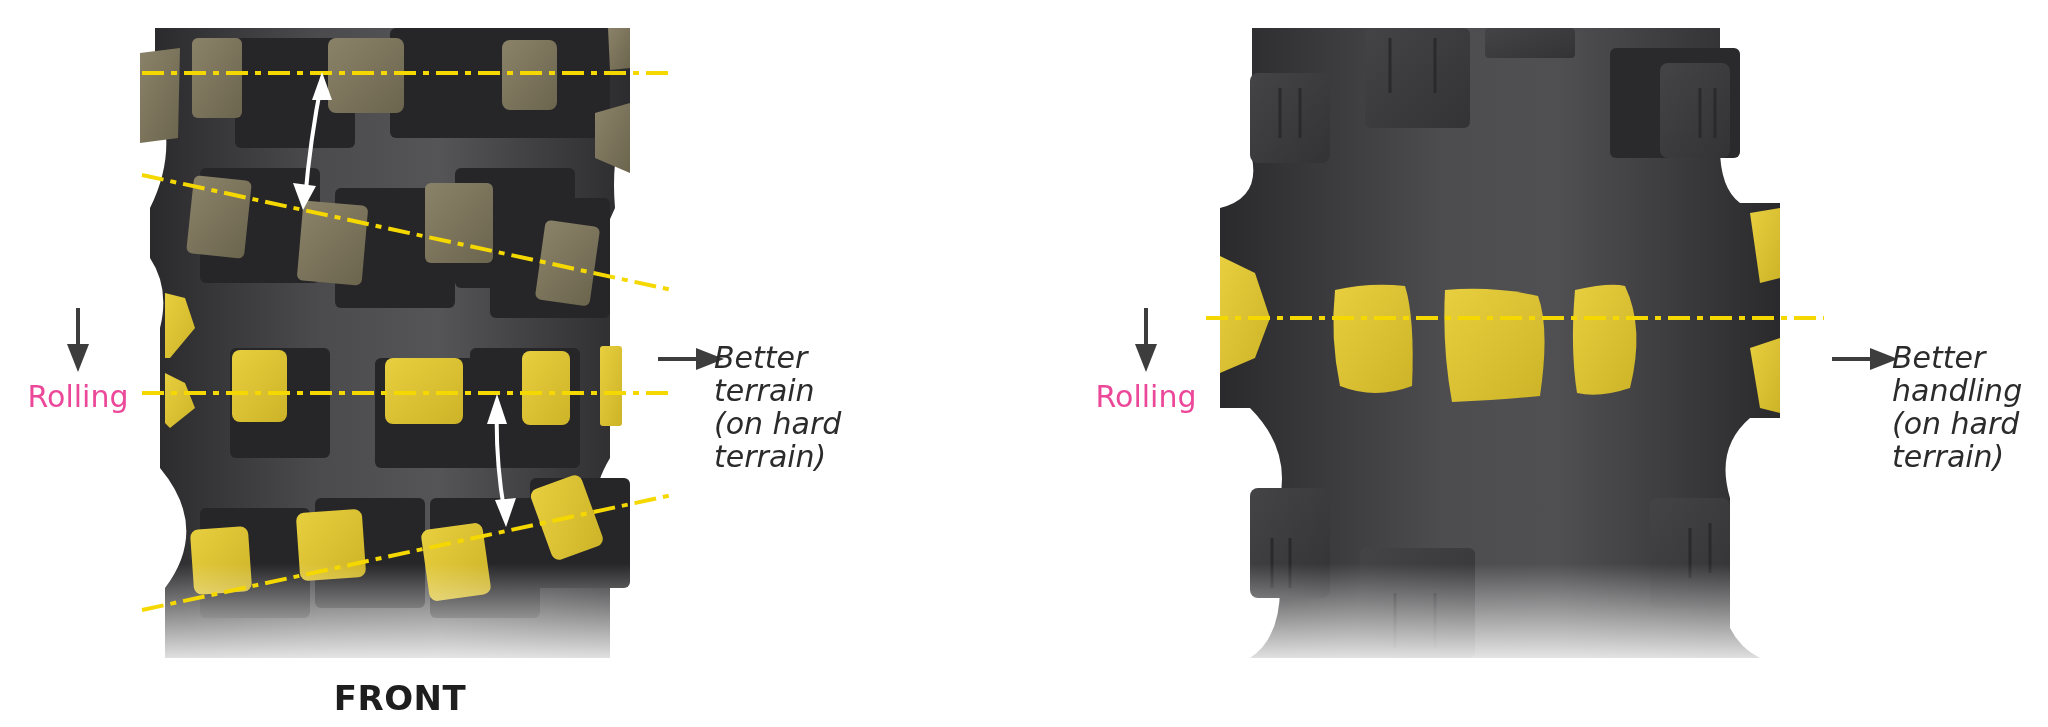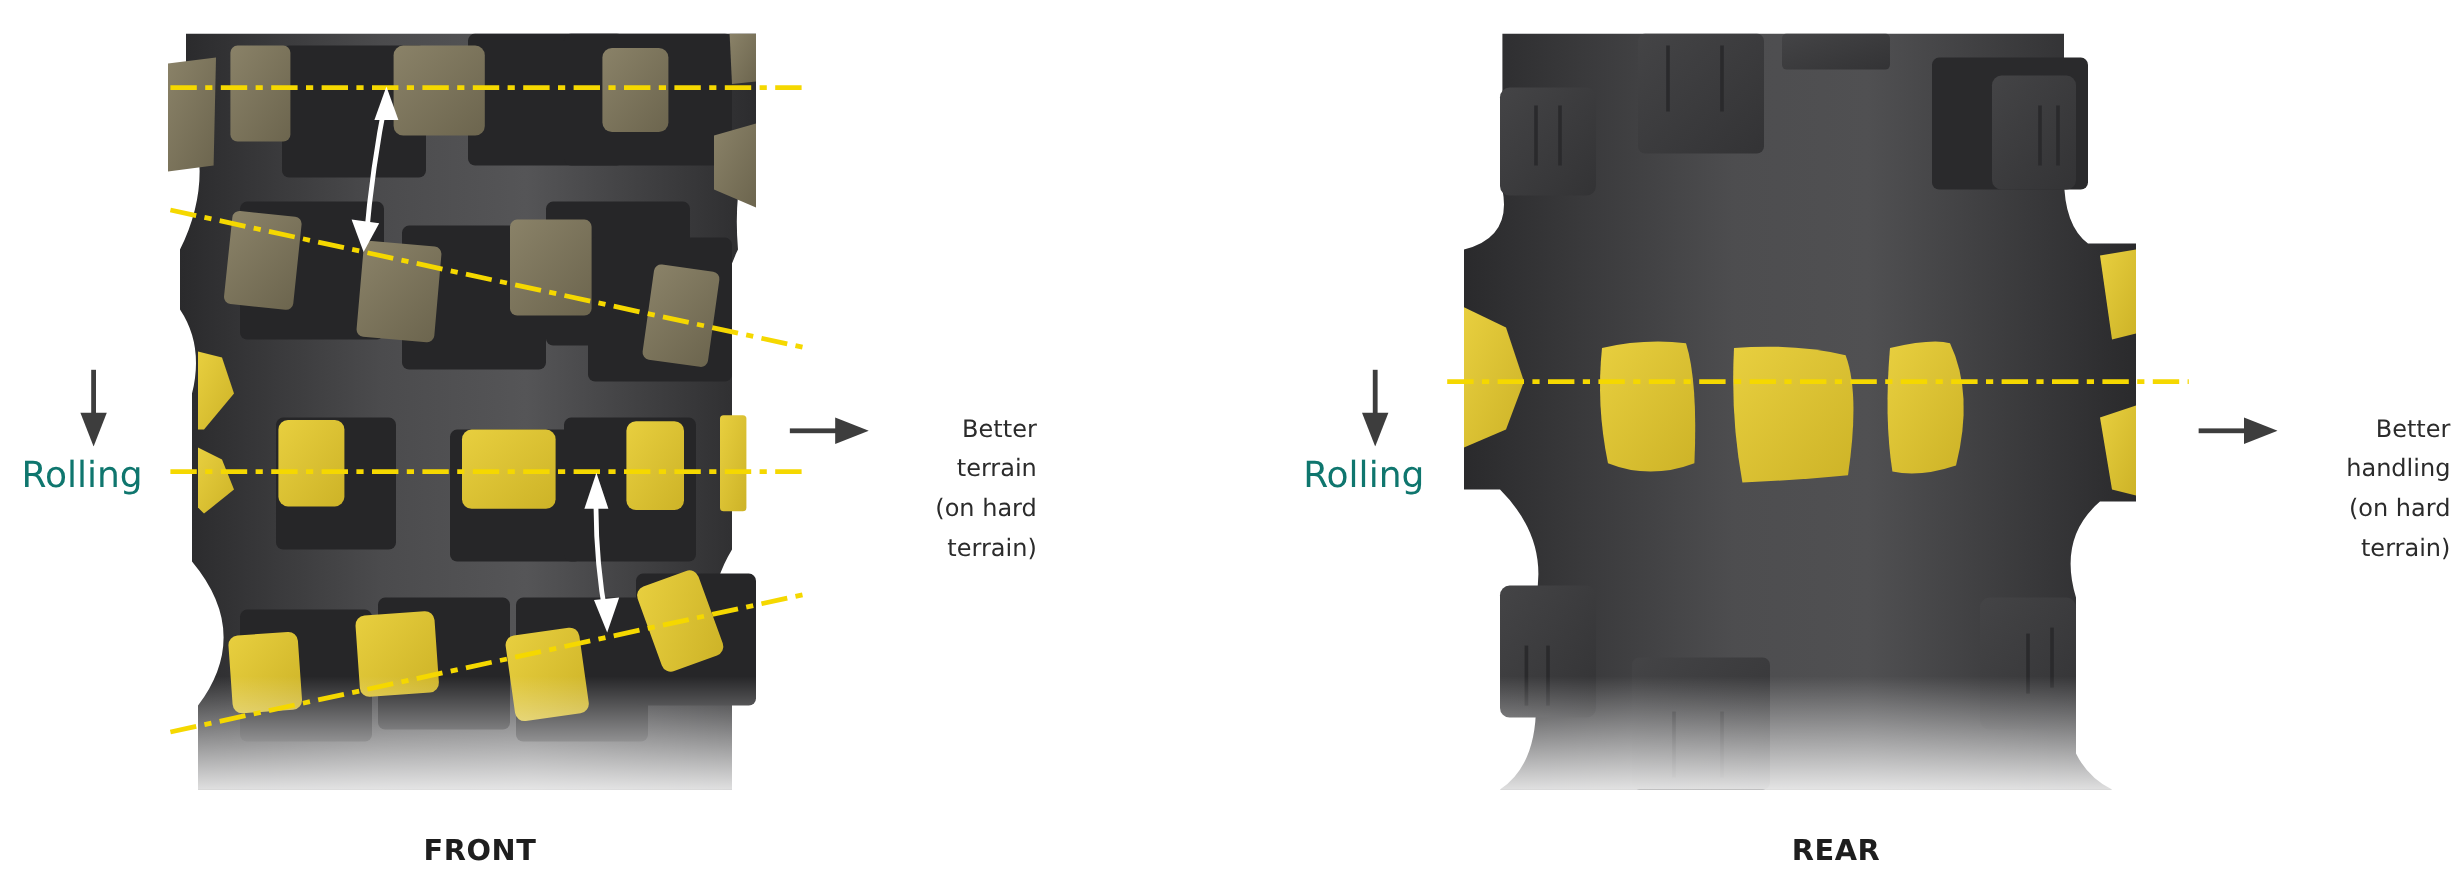--- a/index.html
+++ b/index.html
@@ -1,24 +1,24 @@
 <!DOCTYPE html>
 <html><head>
 <meta charset="utf-8">
 <style>
   html, body { margin: 0; padding: 0; background: #ffffff; }
   body { width: 2048px; height: 727px; position: relative; overflow: hidden;
          font-family: "DejaVu Sans", "Liberation Sans", sans-serif; color: #2b2b2b; }
   .panel { position: absolute; top: 0; height: 727px; }
   .tire-svg { position: absolute; }
-  .rolling { position: absolute; text-align: left; font-size: 30px; line-height: 34px; color: #0f766e; }
+  .rolling { position: absolute; text-align: center; font-size: 30px; line-height: 34px; color: #ec4899; }
   .rolling .arrow-down { display: block; margin: 0 auto 8px auto; }
-  .benefit { position: absolute; text-align: right; font-size: 20px; line-height: 33px; color: #2b2b2b; }
+  .benefit { position: absolute; text-align: left; font-size: 30px; line-height: 33px; color: #2b2b2b; font-style: italic; }
   .benefit-arrow { position: absolute; }
-  .caption { position: absolute; font-weight: bold; font-size: 24px; letter-spacing: 0.5px; color: #1e1e1e; text-align: center; margin-top: 17px; }
+  .caption { position: absolute; font-weight: bold; font-size: 34px; letter-spacing: 0.5px; color: #1e1e1e; text-align: center; }
 </style>
 </head>
 <body>
 
 <div class="panel" style="left:0; width:1024px;">
 
   <svg class="tire-svg" style="left:140px; top:28px;" width="540" height="630" viewBox="0 0 540 630">
     <defs>
       <linearGradient id="fTireGrad" x1="0" x2="1" y1="0" y2="0">
         <stop offset="0" stop-color="#2a2a2c"></stop>
@@ -208,14 +208,13 @@
     <rect x="0" y="10" width="40" height="4" fill="#3d3d3d"></rect>
     <polygon points="38,1 66,12 38,23" fill="#3d3d3d"></polygon>
   </svg>
   <div class="benefit" style="left:868px; top:341px; width:150px;">
     <div>Better</div>
     <div>handling</div>
     <div>(on hard</div>
     <div>terrain)</div>
   </div>
 
-  <div class="caption" style="left:406px; top:678px; width:200px;">REAR</div>
 </div>
 
 </body></html>

